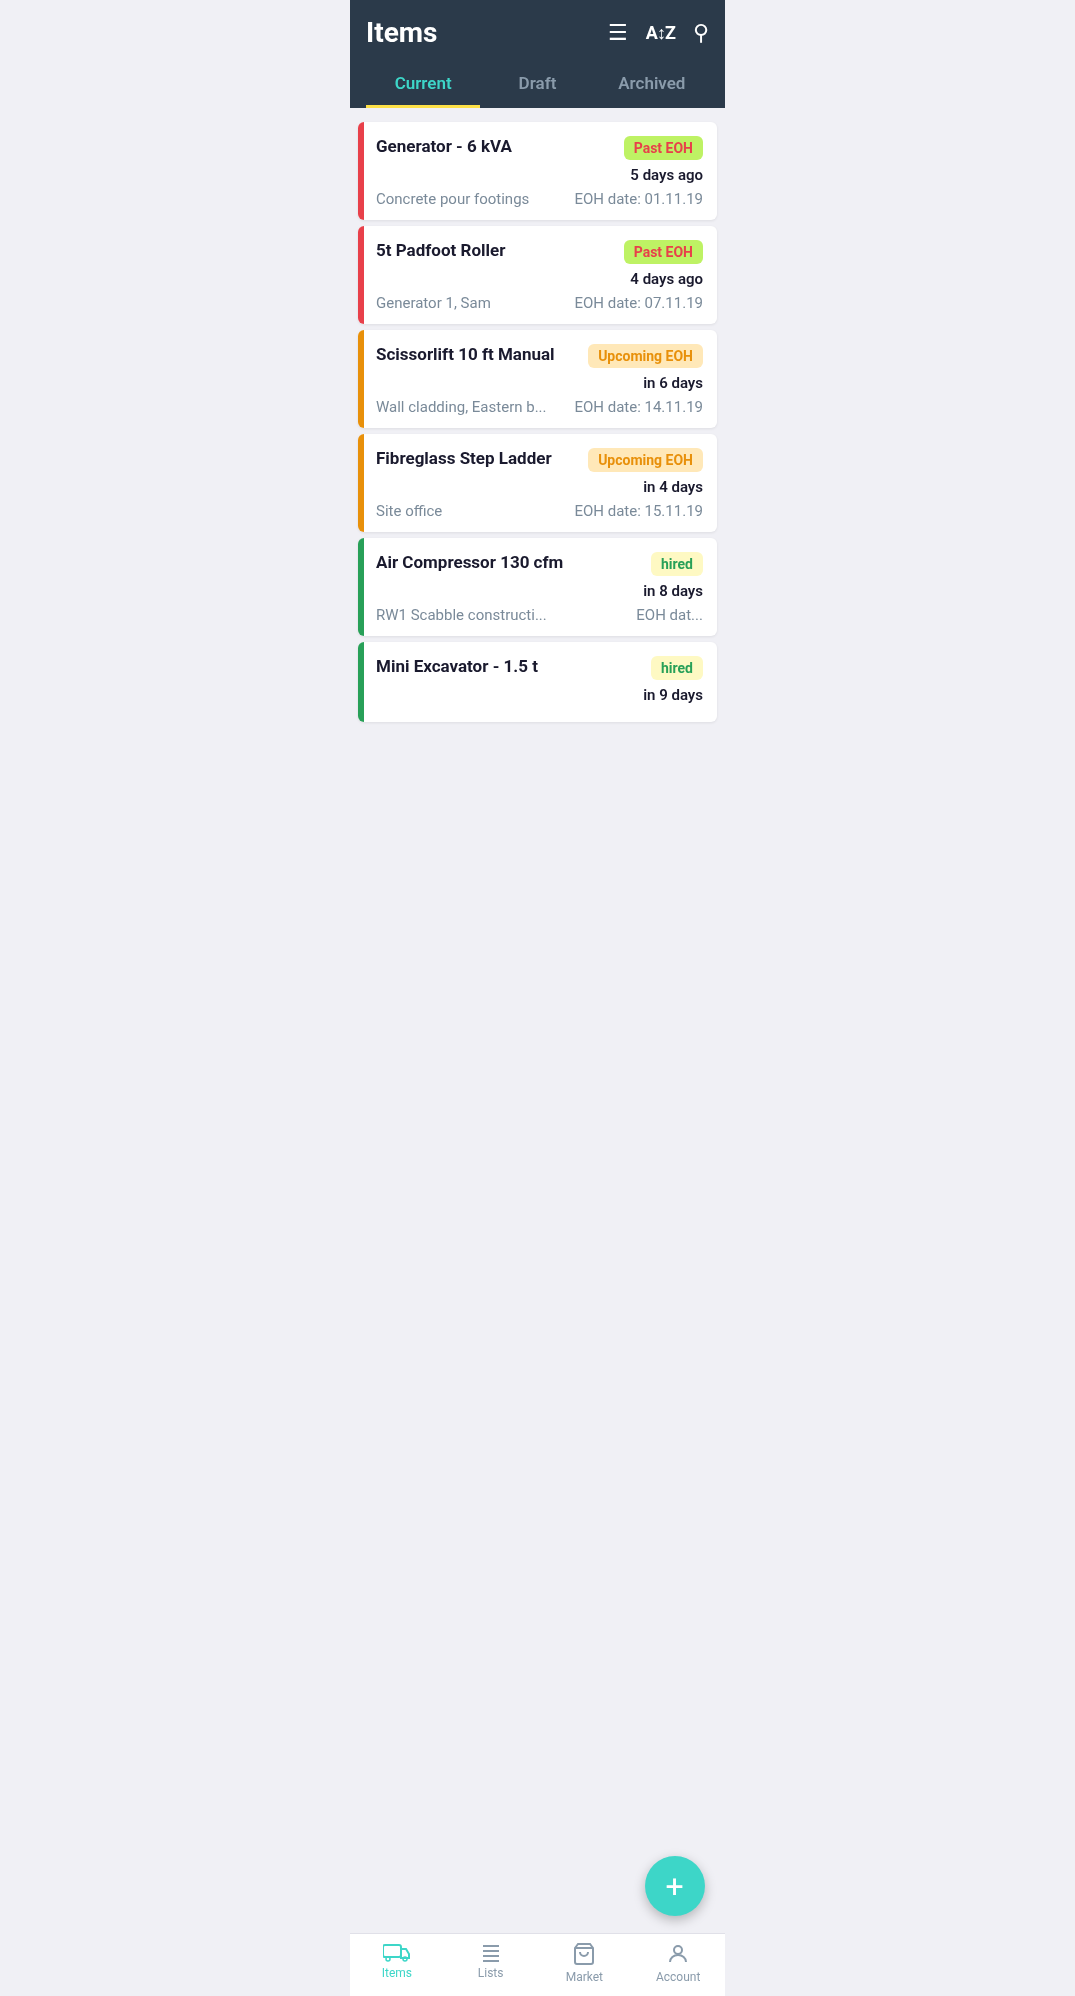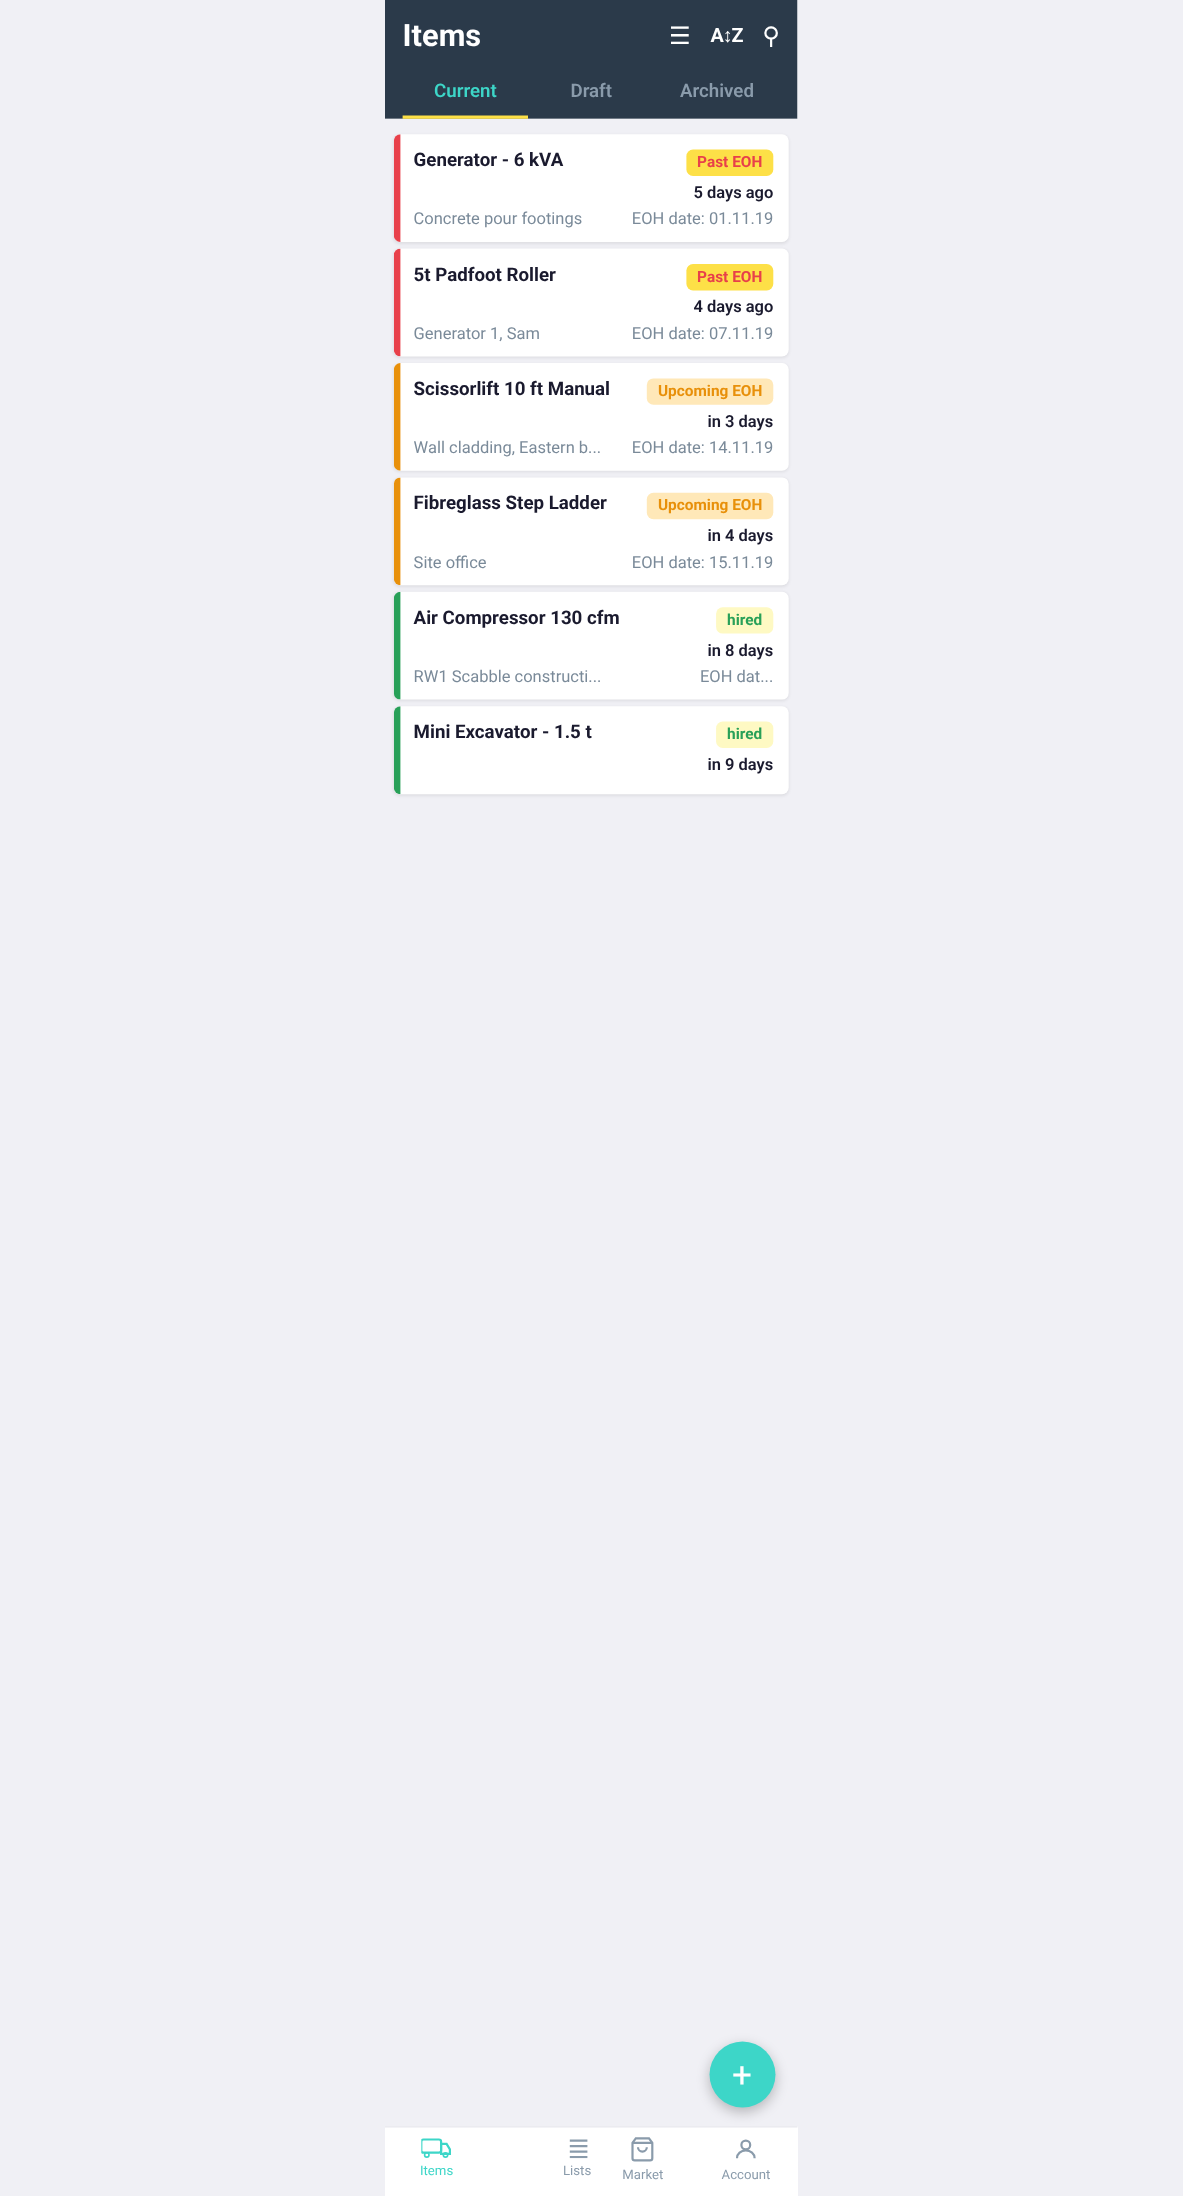--- a/index.html
+++ b/index.html
@@ -99,21 +99,21 @@
     }
     .status-badge {
       padding: 4px 10px;
       border-radius: 6px;
       font-size: 14px;
       font-weight: 700;
       white-space: nowrap;
       flex-shrink: 0;
     }
     .status-past-eoh {
-      background: #fde047;
+      background: #bef264;
       color: #e8404a;
     }
     .status-upcoming {
       background: #ffe8b8;
       color: #e8900a;
     }
     .status-hired {
       background: #fef9c3;
       color: #28a058;
     }
@@ -253,21 +253,21 @@
         </div>
       </div>
       <div class="item-card">
         <div class="item-left-bar" style="background: rgb(232, 144, 10);"></div>
         <div class="item-content">
           <div class="item-row-top">
             <span class="item-name">Scissorlift 10 ft Manual</span>
             <span class="status-badge status-upcoming">Upcoming EOH</span>
           </div>
           <div class="item-row-middle">
-            <span class="item-days">in 3 days</span>
+            <span class="item-days">in 6 days</span>
           </div>
           <div class="item-row-bottom">
             <span class="item-location">Wall cladding, Eastern b...</span>
             <span class="item-eoh-date">EOH date: 14.11.19</span>
           </div>
         </div>
       </div>
       <div class="item-card">
         <div class="item-left-bar" style="background: rgb(232, 144, 10);"></div>
         <div class="item-content">
@@ -326,21 +326,21 @@
       <span class="nav-icon" style="display: flex; align-items: center; justify-content: center;">
         <svg width="28" height="20" viewBox="0 0 28 20" fill="none" xmlns="http://www.w3.org/2000/svg">
     <rect x="0" y="3" width="18" height="12" rx="2" stroke="currentColor" stroke-width="2" fill="none"></rect>
     <path d="M18 7h5l3 5v4h-8V7z" stroke="currentColor" stroke-width="2" fill="none"></path>
     <circle cx="5" cy="17" r="2" stroke="currentColor" stroke-width="1.5" fill="none"></circle>
     <circle cx="22" cy="17" r="2" stroke="currentColor" stroke-width="1.5" fill="none"></circle>
   </svg>
       </span>
       <span class="nav-label" style="color: rgb(61, 214, 200);">Items</span>
     </div>
-    <div class="nav-item" style="color: rgb(138, 155, 171); align-items: flex-end;">
+    <div class="nav-item" style="color: rgb(138, 155, 171);">
       <span class="nav-icon" style="display: flex; align-items: center; justify-content: center;">
         <svg width="24" height="20" viewBox="0 0 24 20" fill="none" xmlns="http://www.w3.org/2000/svg">
     <line x1="4" y1="4" x2="20" y2="4" stroke="currentColor" stroke-width="2"></line>
     <line x1="4" y1="9" x2="20" y2="9" stroke="currentColor" stroke-width="2"></line>
     <line x1="4" y1="14" x2="20" y2="14" stroke="currentColor" stroke-width="2"></line>
     <line x1="4" y1="19" x2="20" y2="19" stroke="currentColor" stroke-width="2"></line>
   </svg>
       </span>
       <span class="nav-label">Lists</span>
     </div>

